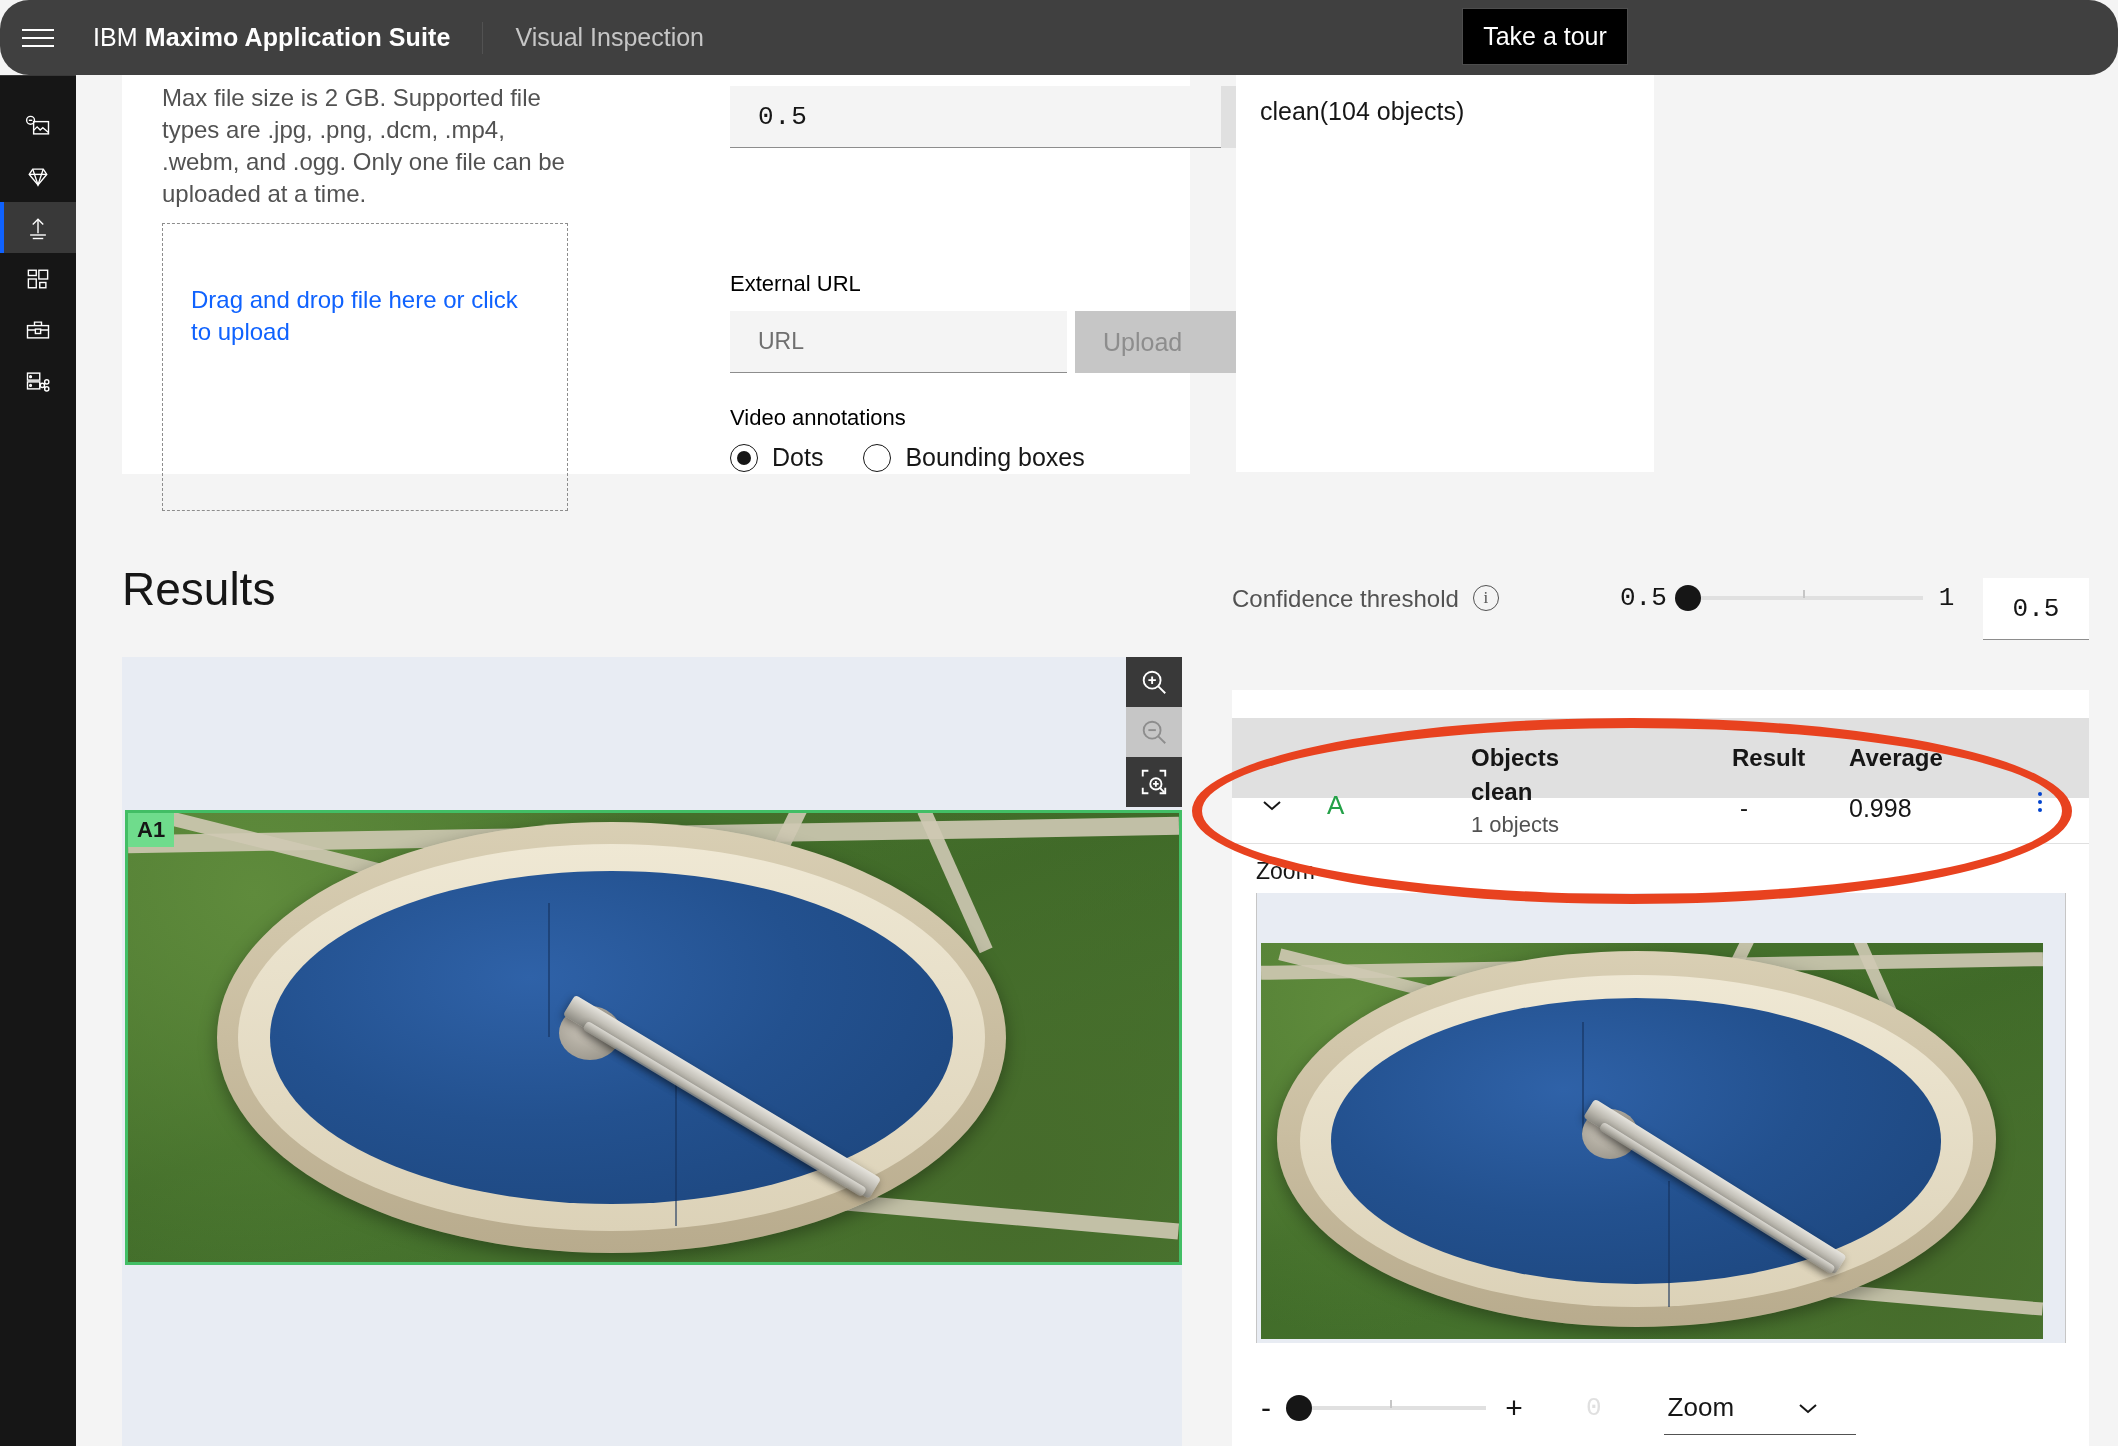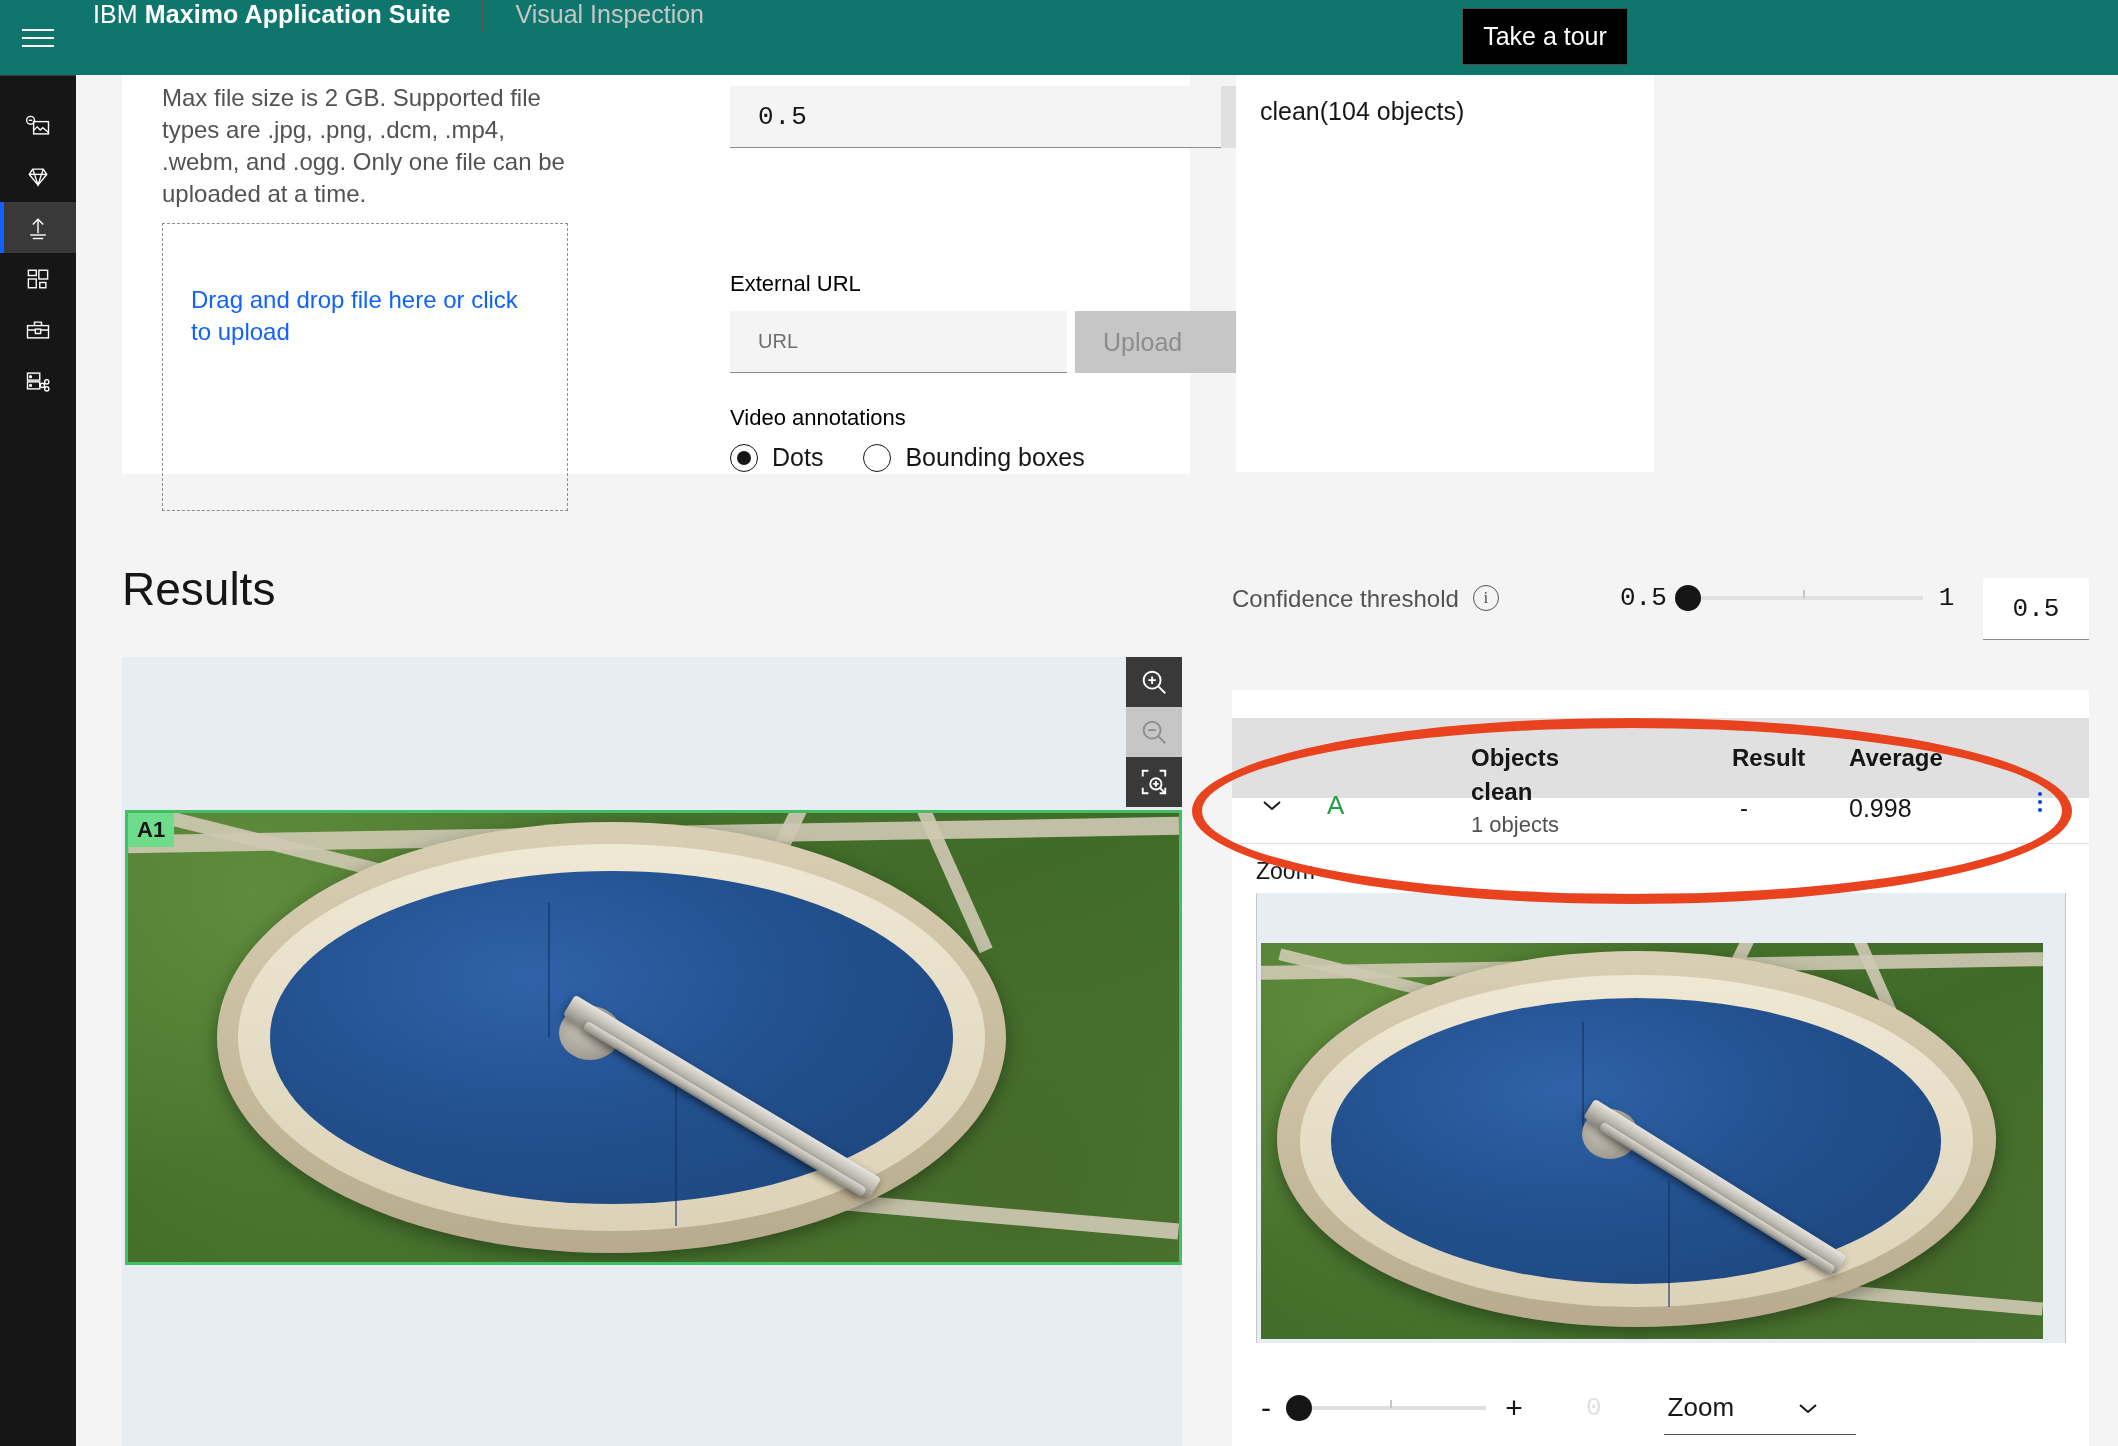--- a/index.html
+++ b/index.html
@@ -7,23 +7,24 @@
     width: 2118px; height: 1446px;
     font-family: "Liberation Sans", sans-serif;
     background: #f4f4f4;
     overflow: hidden;
   }
 
   
   .header {
     position: absolute; top: 0; left: 0;
     width: 2118px; height: 75px;
-    background: #0f766e;
-    display: flex; 
+    background: #404040;
+    display: flex; align-items: center;
     z-index: 40;
+    border-radius: 29px;
   }
   .hamburger {
     width: 75px; height: 75px;
     display: flex; align-items: center; justify-content: center;
     cursor: pointer;
   }
   .hamburger .bars { width: 32px; }
   .hamburger .bars span {
     display: block; height: 2px; background: #fff; margin: 6px 0;
   }
@@ -106,21 +107,21 @@
 
   .field-label {
     position: absolute; font-size: 22px; color: #000000;
   }
   .url-row { position: absolute; left: 608px; top: 236px; }
   .url-input {
     width: 337px; height: 62px; background: #f4f4f4;
     border-bottom: 1px solid #8d8d8d;
     display: flex; align-items: center;
   }
-  .url-input .ph { margin-left: 28px; font-size: 20px; color: #6f6f6f; }
+  .url-input .ph { margin-left: 28px; font-size: 23px; color: #6f6f6f; }
   .upload-btn {
     position: absolute; left: 345px; top: 0;
     width: 190px; height: 62px;
     background: #c6c6c6; border: none; cursor: pointer;
     font-size: 25px; color: #8d8d8d; text-align: left; padding-left: 28px;
     font-family: "Liberation Sans", sans-serif;
   }
 
   .radio-row {
     position: absolute; left: 608px; top: 368px;

